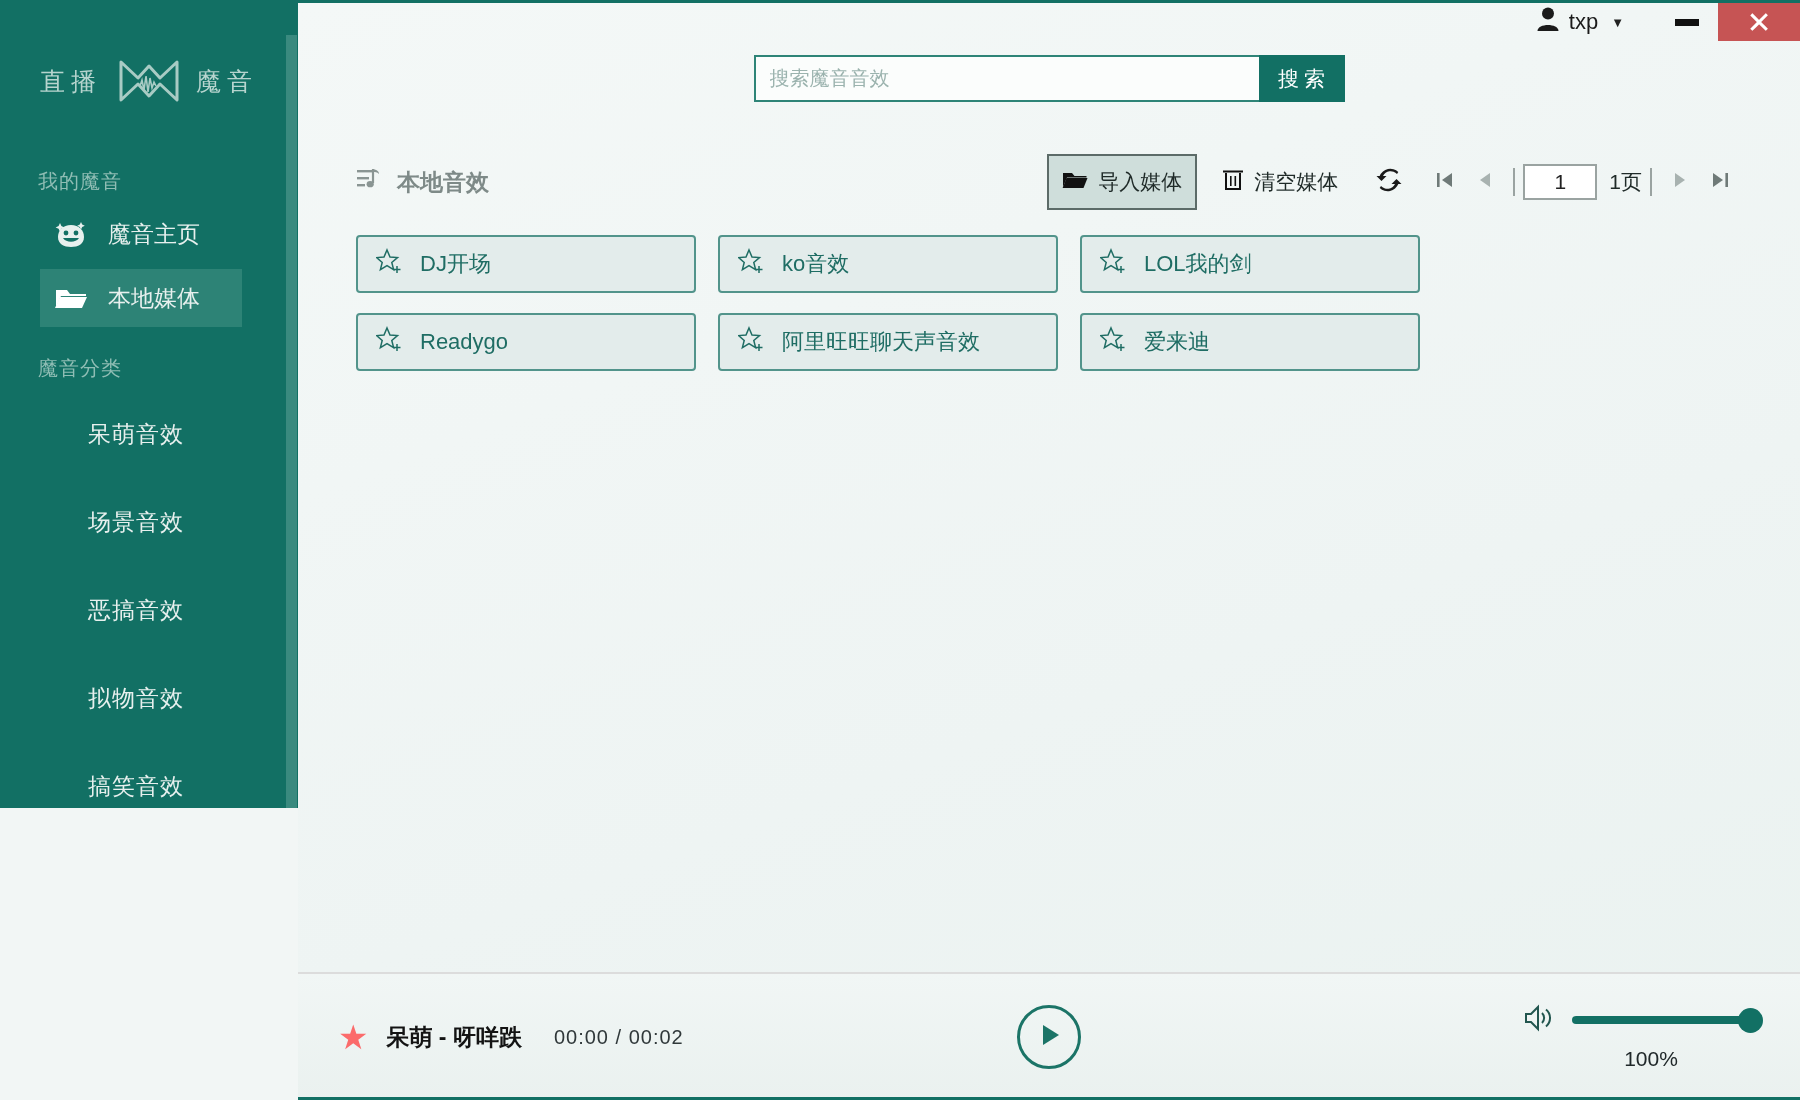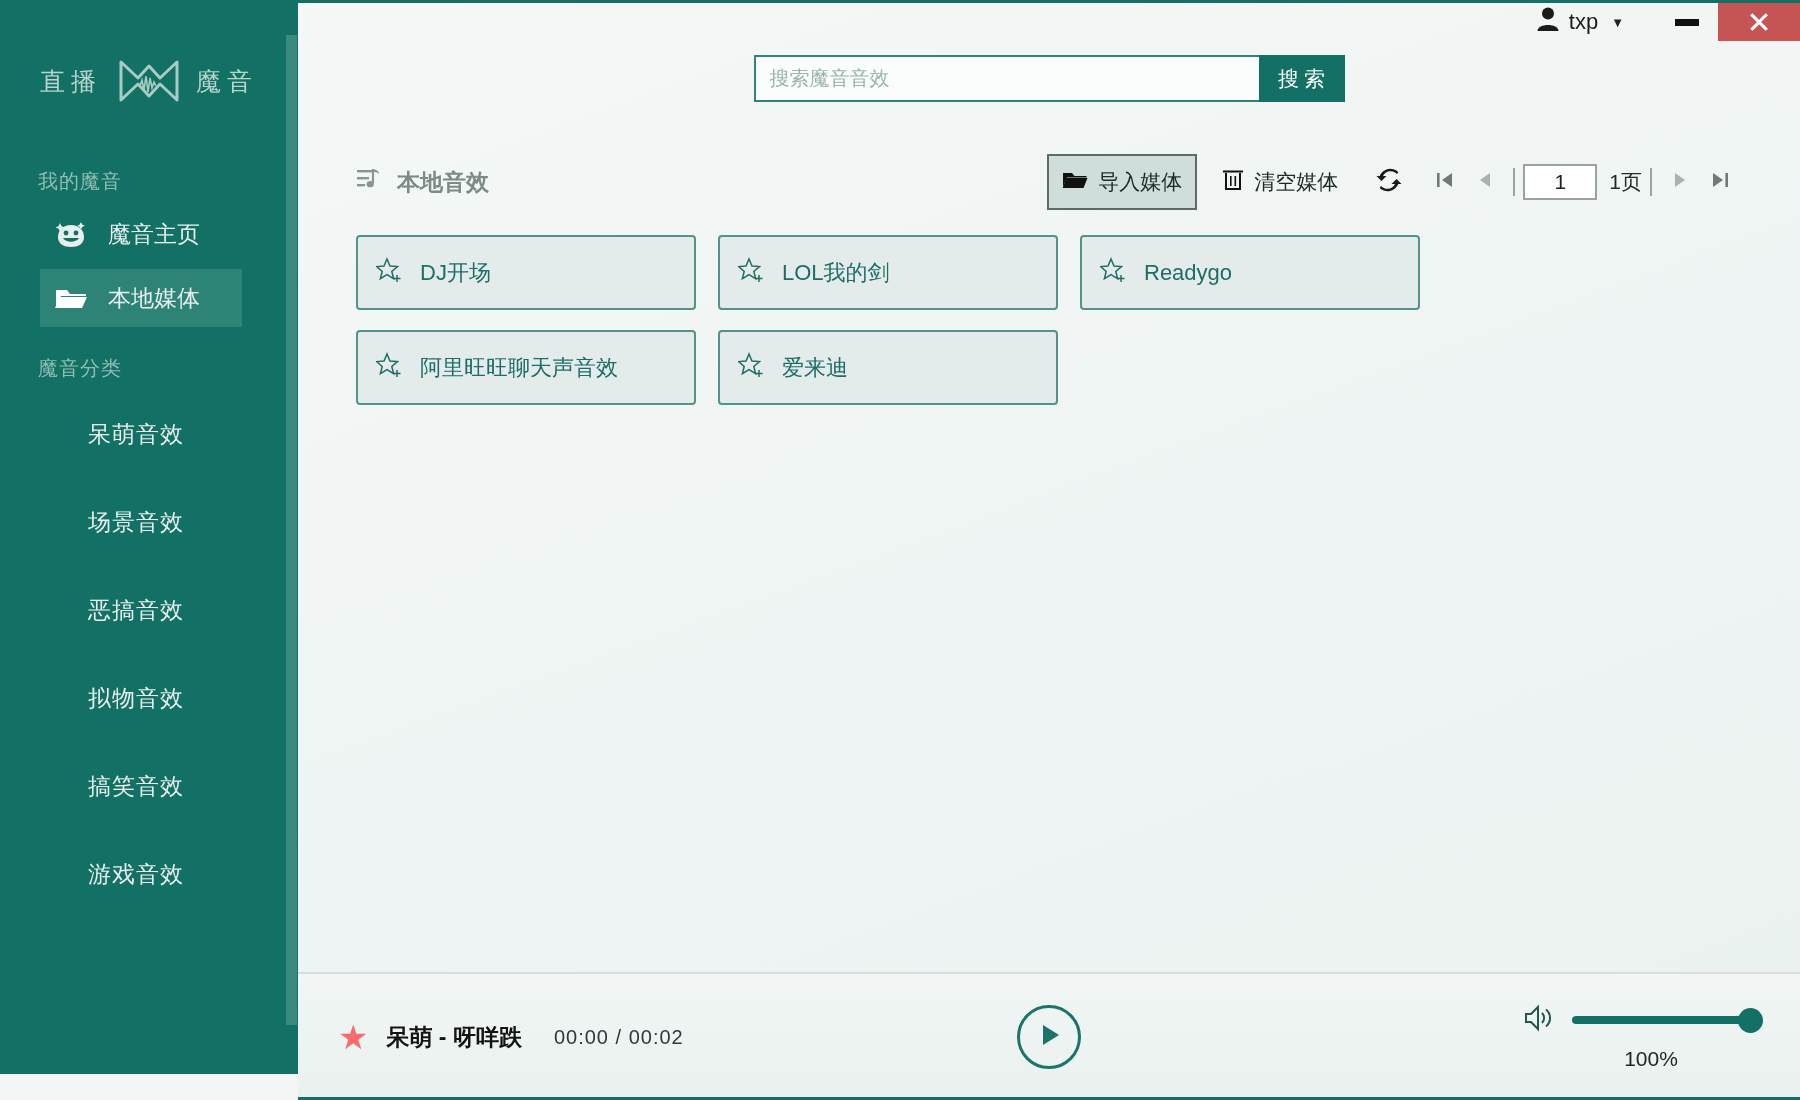--- a/index.html
+++ b/index.html
@@ -16,21 +16,21 @@
     width: 1800px;
     height: 1100px;
     background: #f2f6f5;
     display: flex;
   }
 
   
   .sidebar {
     position: relative;
     width: 298px;
-    height: 1074px;
+    height: 808px;
     background: #127064;
     flex: 0 0 298px;
     overflow: hidden;
   }
   .sidebar-scroll-track {
     position: absolute;
     top: 0; right: 0;
     width: 12px;
     height: 1100px;
     background: #127064;
@@ -247,21 +247,21 @@
     margin-top: 30px;
     padding: 0 60px 0 58px;
     display: flex;
     flex-wrap: wrap;
     gap: 20px 22px;
     align-content: flex-start;
     flex: 1 1 auto;
   }
   .card {
     width: 340px;
-    height: 75px;
+    height: 58px;
     background: #e3eceb;
     border: 2px solid #52948b;
     border-radius: 4px;
     display: flex;
     align-items: center;
     gap: 16px;
     padding-left: 18px;
     color: #1f6d64;
     font-size: 22px;
     cursor: pointer;
@@ -505,20 +505,29 @@
       <div class="card">
         <span>
           <svg width="28" height="28" viewBox="0 0 28 28">
             <path d="M11 3 L14 10 L21.5 10.6 L15.8 15.4 L17.6 22.6 L11 18.6 L4.4 22.6 L6.2 15.4 L0.6 10.6 L8 10 Z" fill="none" stroke="#1f6d64" stroke-width="1.5"></path>
             <path d="M21 19 v7 M17.5 22.5 h7" stroke="#1f6d64" stroke-width="1.5"></path>
           </svg>
         </span>
         <span>DJ开场</span>
       </div>
 
+      <div class="card">
+        <span>
+          <svg width="28" height="28" viewBox="0 0 28 28">
+            <path d="M11 3 L14 10 L21.5 10.6 L15.8 15.4 L17.6 22.6 L11 18.6 L4.4 22.6 L6.2 15.4 L0.6 10.6 L8 10 Z" fill="none" stroke="#1f6d64" stroke-width="1.5"></path>
+            <path d="M21 19 v7 M17.5 22.5 h7" stroke="#1f6d64" stroke-width="1.5"></path>
+          </svg>
+        </span>
+        <span>ko音效</span>
+      </div>
 
       <div class="card">
         <span>
           <svg width="28" height="28" viewBox="0 0 28 28">
             <path d="M11 3 L14 10 L21.5 10.6 L15.8 15.4 L17.6 22.6 L11 18.6 L4.4 22.6 L6.2 15.4 L0.6 10.6 L8 10 Z" fill="none" stroke="#1f6d64" stroke-width="1.5"></path>
             <path d="M21 19 v7 M17.5 22.5 h7" stroke="#1f6d64" stroke-width="1.5"></path>
           </svg>
         </span>
         <span>LOL我的剑</span>
       </div>

